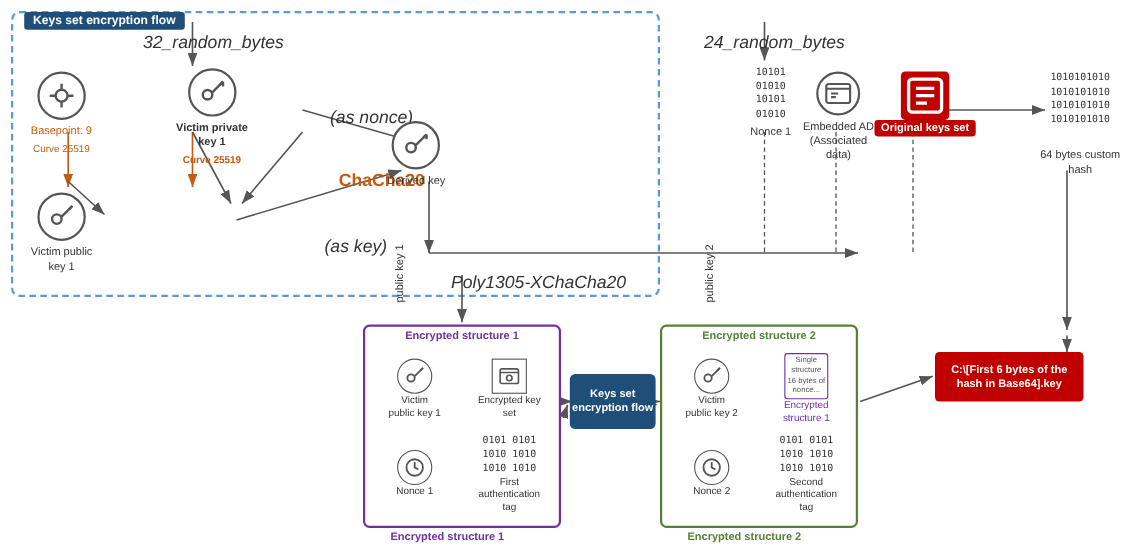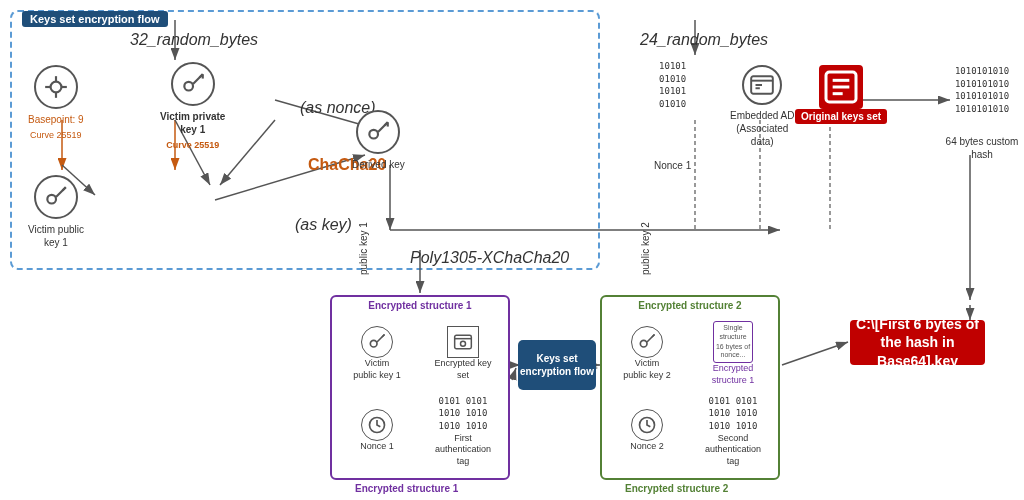--- a/index.html
+++ b/index.html
@@ -182,21 +182,21 @@
       left: 850px;
       width: 135px;
       height: 45px;
       background: #c00000;
       border-radius: 4px;
       display: flex;
       align-items: center;
       justify-content: center;
       text-align: center;
       color: white;
-      font-size: 14px;
+      font-size: 10px;
       font-weight: bold;
       line-height: 1.3;
       padding: 4px;
     }
 
     
     .enc-struct1-inner {
       border: 1px solid #7030a0;
       border-radius: 3px;
       font-size: 8px;
@@ -347,21 +347,21 @@
       <svg viewBox="0 0 24 24" fill="none" stroke="#555" stroke-width="2">
         <circle cx="8" cy="14" r="4"></circle>
         <line x1="12" y1="12" x2="21" y2="3"></line>
         <line x1="18" y1="6" x2="21" y2="3"></line>
       </svg>
     </div>
     <div class="node-label">Victim public<br>key 1</div>
   </div>
 
 
-  <div class="node" style="top:60px; left:654px;gap:45px;">
+  <div class="node" style="top:60px; left:682px;">
     <div class="binary-text">10101<br>01010<br>10101<br>01010</div>
     <div class="node-label">Nonce 1</div>
   </div>
 
   <div class="node" style="top:65px; left:795px;">
     <div class="icon-rect" style="border-color:#c00000; background:#c00000;">
       <svg viewBox="0 0 24 24" fill="none" stroke="white" stroke-width="1.8">
         <rect x="3" y="3" width="18" height="18" rx="2"></rect>
         <line x1="7" y1="8" x2="17" y2="8"></line>
         <line x1="7" y1="12" x2="17" y2="12"></line>

